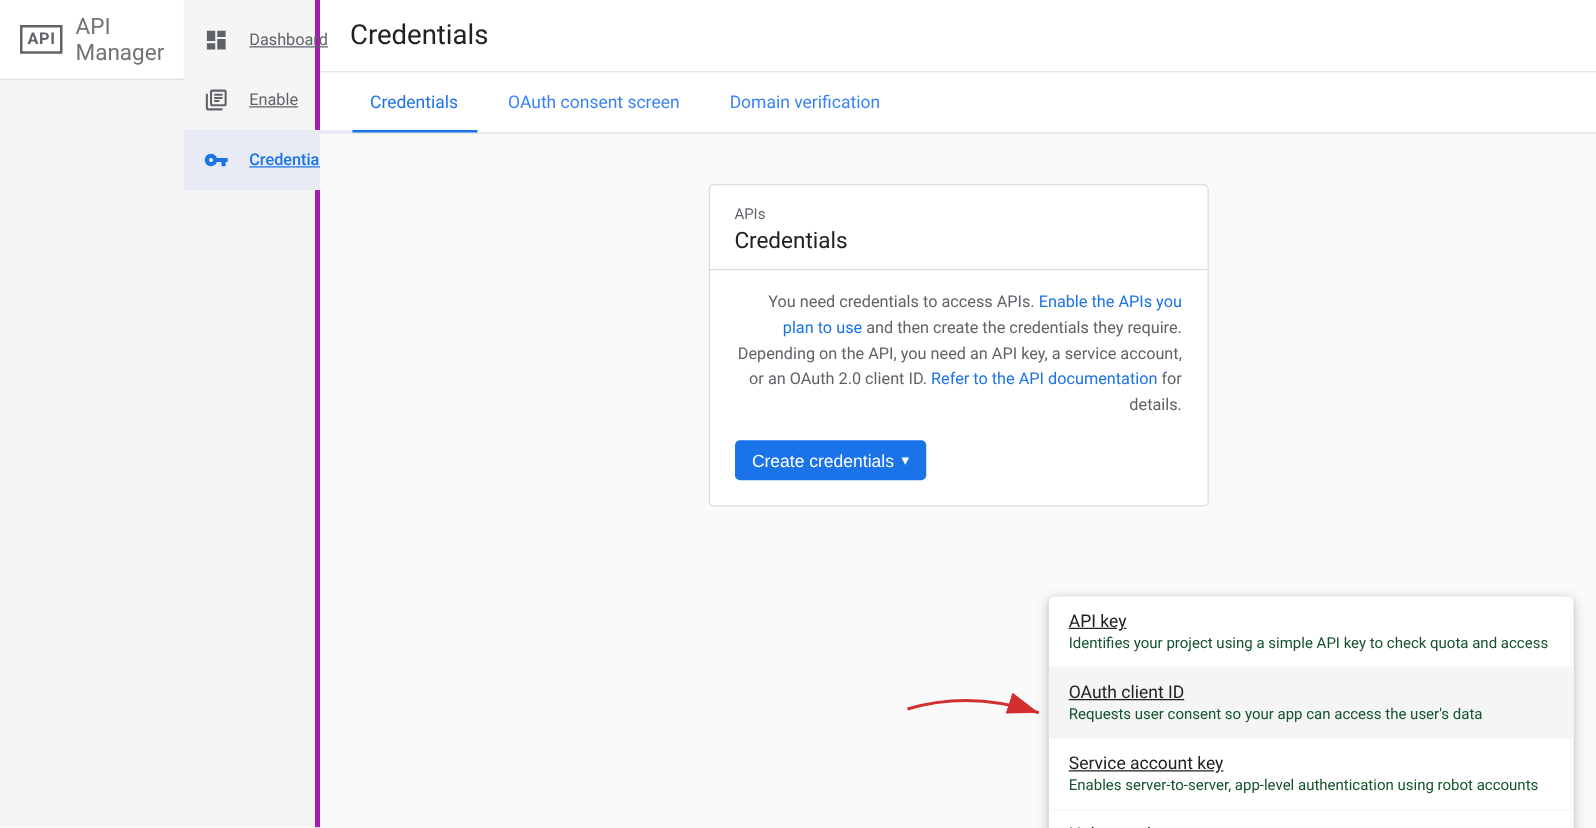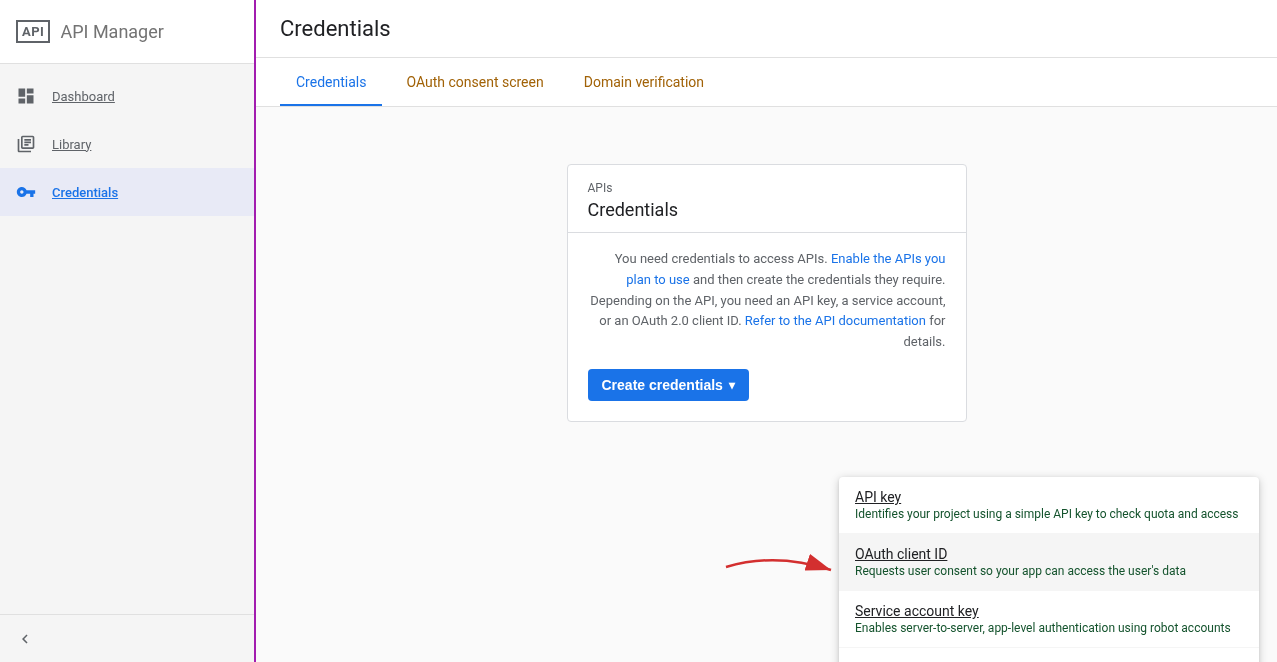--- a/index.html
+++ b/index.html
@@ -2,23 +2,23 @@
 <html><head>
   <meta charset="utf-8">
   <style>
     * { box-sizing: border-box; margin: 0; padding: 0; }
     body { font-family: 'Roboto', Arial, sans-serif; font-size: 14px; color: #212121; background: #fff; display: flex; height: 662px; overflow: hidden; }
 
     
     .sidebar {
       width: 256px;
       background: #f5f5f5;
-      border-right: 2px solid #a21caf;
-      display: flex;
-      flex-direction: column;
+      border-right: 4px solid #a21caf;
+      display: flex;
+      flex-direction: row;
       height: 100%;
       flex-shrink: 0;
     }
     .sidebar-header {
       display: flex;
       align-items: center;
       padding: 0 16px;
       height: 64px;
       border-bottom: 1px solid #e0e0e0;
       background: #fff;
@@ -102,21 +102,21 @@
     .tabs-container {
       display: flex;
       border-bottom: 1px solid #e0e0e0;
       background: #fff;
       padding: 0 24px;
     }
     .tab {
       padding: 16px 16px 14px;
       cursor: pointer;
       font-size: 14px;
-      color: #a16207;
+      color: #3b82f6;
       border-bottom: 2px solid transparent;
       margin-right: 8px;
       text-decoration: none;
     }
     .tab.active {
       color: #1a73e8;
       border-bottom: 2px solid #1a73e8;
     }
     .main-body {
       flex: 1;
@@ -125,21 +125,21 @@
       position: relative;
       background: #fafafa;
     }
 
     
     .credentials-card {
       background: #fff;
       border: 1px solid #dadce0;
       border-radius: 4px;
       width: 400px;
-      margin: 17px auto;
+      margin: 0 auto;
       position: relative;
     }
     .card-header {
       padding: 16px 20px 12px;
       border-bottom: 1px solid #dadce0;
     }
     .card-apis-label {
       font-size: 12px;
       color: #5f6368;
       margin-bottom: 4px;
@@ -165,21 +165,21 @@
     }
     .create-credentials-btn {
       display: inline-flex;
       align-items: center;
       background: #1a73e8;
       color: #fff;
       border: none;
       border-radius: 4px;
       padding: 8px 14px;
       font-size: 14px;
-      font-weight: 700;
+      font-weight: 400;
       cursor: pointer;
       position: relative;
     }
     .btn-arrow {
       margin-left: 6px;
       font-size: 12px;
     }
 
     
     .dropdown-menu {
@@ -250,21 +250,21 @@
           </svg>
       </span>
       <span class="sidebar-item-label">Dashboard</span>
     </div>
     <div class="sidebar-item">
       <span class="sidebar-icon">
         <svg class="icon-svg" viewBox="0 0 24 24">
             <path d="M4 6H2v14c0 1.1.9 2 2 2h14v-2H4V6zm16-4H8c-1.1 0-2 .9-2 2v12c0 1.1.9 2 2 2h12c1.1 0 2-.9 2-2V4c0-1.1-.9-2-2-2zm0 14H8V4h12v12zM10 9h8v2h-8zm0-3h8v2h-8zm0 6h5v2h-5z"></path>
           </svg>
       </span>
-      <span class="sidebar-item-label">Library</span>
+      <span class="sidebar-item-label">Enable</span>
     </div>
     <div class="sidebar-item active">
       <span class="sidebar-icon">
         <svg class="icon-svg icon-svg-active" viewBox="0 0 24 24">
             <path d="M12.65 10C11.83 7.67 9.61 6 7 6c-3.31 0-6 2.69-6 6s2.69 6 6 6c2.61 0 4.83-1.67 5.65-4H17v4h4v-4h2v-4H12.65zM7 14c-1.1 0-2-.9-2-2s.9-2 2-2 2 .9 2 2-.9 2-2 2z"></path>
           </svg>
       </span>
       <span class="sidebar-item-label">Credentials</span>
     </div>
   </nav>

